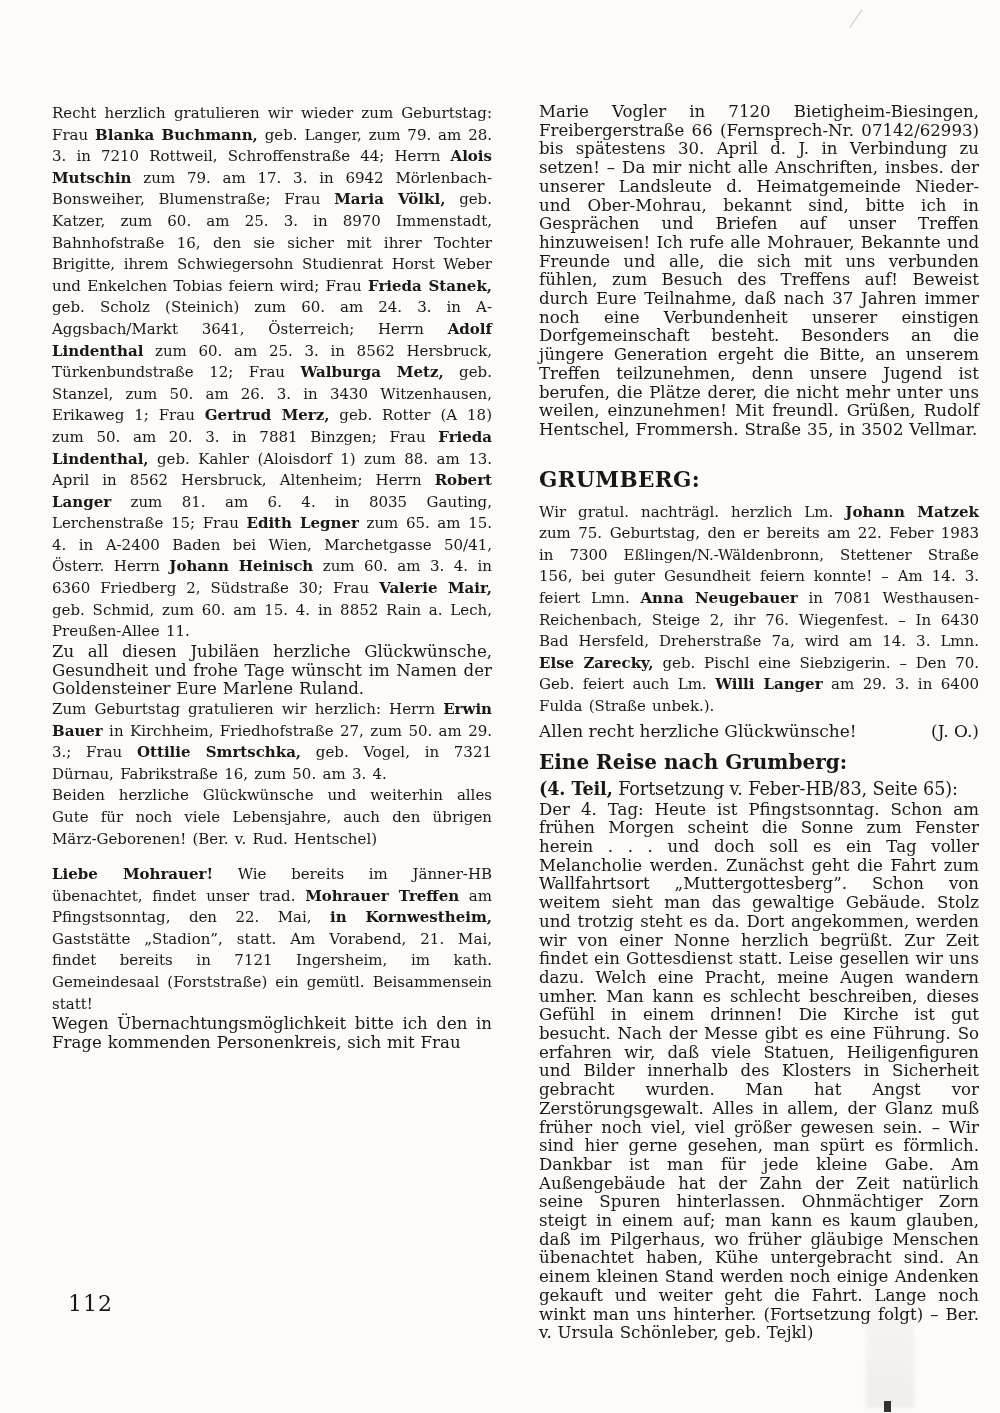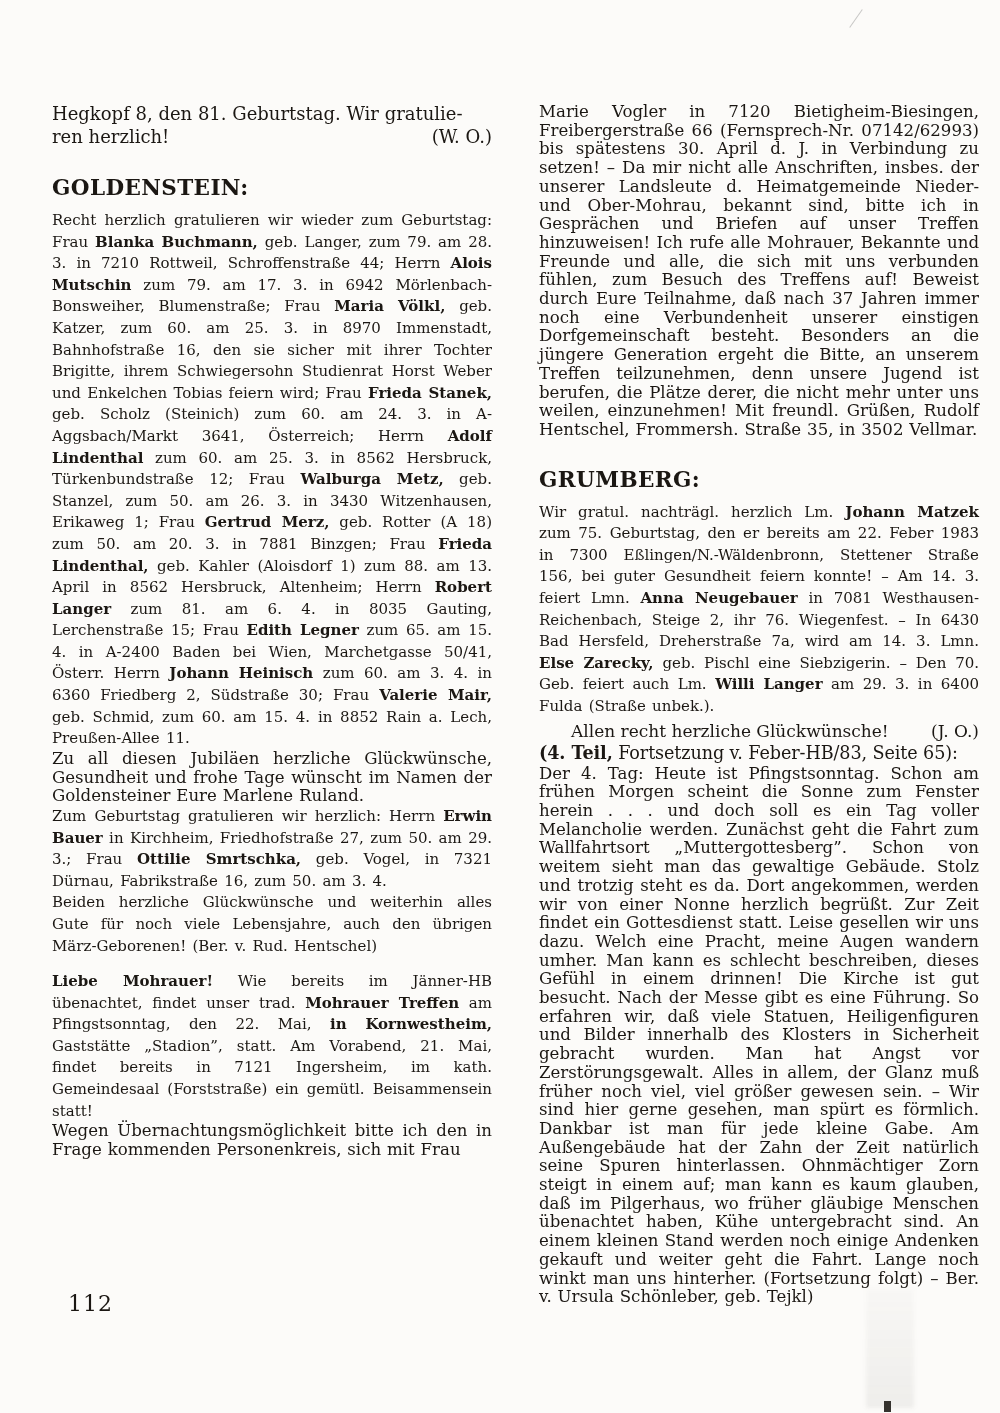--- a/index.html
+++ b/index.html
@@ -38,21 +38,21 @@
     margin:9px 0 3px 0;
     font-size:20px;font-weight:700;
   }
 
   .contsig{font-size:18px;line-height:22.5px;}
   .contsig-line1{white-space:nowrap;}
   .contsig-line2{display:flex;justify-content:space-between;}
 
   .sigline{
     display:flex;justify-content:space-between;
-    font-size:17px;line-height:20px;margin-top:3px;margin-left:32px;
+    font-size:17px;line-height:20px;margin-top:3px;
   }
 
   .pagenum{
     position:absolute;left:68px;top:1291px;
     font-size:22px;letter-spacing:1px;
   }
 
   
   .scratch-top{
     position:absolute;left:845px;top:18px;width:22px;height:1px;
@@ -67,43 +67,36 @@
   .speck{
     position:absolute;left:884px;top:1401px;width:7px;height:11px;
     background:#35322e;
   }
 </style>
 </head>
 <body>
 
 <div class="page">
   <div class="col col-left" id="col-left">
-      <div class="contsig">
-        <div class="contsig-line1">Hegkopf 8, den 81. Geburtstag. Wir gratulie-</div>
-        <div class="contsig-line2">
-          <span>ren herzlich!</span>
-          <span>(W. O.)</span>
-        </div>
-      </div>
-      <h2 class="heading">GOLDENSTEIN:</h2>
       <p class="para"><span>Recht herzlich gratulieren wir wieder zum Geburtstag: Frau </span><b>Blanka Buchmann,</b><span> geb. Langer, zum 79. am 28. 3. in 7210 Rottweil, Schroffenstraße 44; Herrn </span><b>Alois Mutschin</b><span> zum 79. am 17. 3. in 6942 Mörlenbach-Bonsweiher, Blumenstraße; Frau </span><b>Maria Völkl,</b><span> geb. Katzer, zum 60. am 25. 3. in 8970 Immenstadt, Bahnhofstraße 16, den sie sicher mit ihrer Tochter Brigitte, ihrem Schwiegersohn Studienrat Horst Weber und Enkelchen Tobias feiern wird; Frau </span><b>Frieda Stanek,</b><span> geb. Scholz (Steinich) zum 60. am 24. 3. in A-Aggsbach/Markt 3641, Österreich; Herrn </span><b>Adolf Lindenthal</b><span> zum 60. am 25. 3. in 8562 Hersbruck, Türkenbundstraße 12; Frau </span><b>Walburga Metz,</b><span> geb. Stanzel, zum 50. am 26. 3. in 3430 Witzenhausen, Erikaweg 1; Frau </span><b>Gertrud Merz,</b><span> geb. Rotter (A 18) zum 50. am 20. 3. in 7881 Binzgen; Frau </span><b>Frieda Lindenthal,</b><span> geb. Kahler (Aloisdorf 1) zum 88. am 13. April in 8562 Hersbruck, Altenheim; Herrn </span><b>Robert Langer</b><span> zum 81. am 6. 4. in 8035 Gauting, Lerchenstraße 15; Frau </span><b>Edith Legner</b><span> zum 65. am 15. 4. in A-2400 Baden bei Wien, Marchetgasse 50/41, Österr. Herrn </span><b>Johann Heinisch</b><span> zum 60. am 3. 4. in 6360 Friedberg 2, Südstraße 30; Frau </span><b>Valerie Mair,</b><span> geb. Schmid, zum 60. am 15. 4. in 8852 Rain a. Lech, Preußen-Allee 11.</span></p>
       <p class="para small"><span>Zu all diesen Jubiläen herzliche Glückwünsche, Gesundheit und frohe Tage wünscht im Namen der Goldensteiner Eure Marlene Ruland.</span></p>
       <p class="para"><span>Zum Geburtstag gratulieren wir herzlich: Herrn </span><b>Erwin Bauer</b><span> in Kirchheim, Friedhofstraße 27, zum 50. am 29. 3.; Frau </span><b>Ottilie Smrtschka,</b><span> geb. Vogel, in 7321 Dürnau, Fabrikstraße 16, zum 50. am 3. 4.</span></p>
       <p class="para"><span>Beiden herzliche Glückwünsche und weiterhin alles Gute für noch viele Lebensjahre, auch den übrigen März-Geborenen! (Ber. v. Rud. Hentschel)</span></p>
       <p class="para spaced"><b>Liebe Mohrauer!</b><span> Wie bereits im Jänner-HB übenachtet, findet unser trad. </span><b>Mohrauer Treffen</b><span> am Pfingstsonntag, den 22. Mai, </span><b>in Kornwestheim,</b><span> Gaststätte „Stadion”, statt. Am Vorabend, 21. Mai, findet bereits in 7121 Ingersheim, im kath. Gemeindesaal (Forststraße) ein gemütl. Beisammensein statt!</span></p>
       <p class="para small"><span>Wegen Übernachtungsmöglichkeit bitte ich den in Frage kommenden Personenkreis, sich mit Frau</span></p>
     </div>
   <div class="col col-right" id="col-right">
       <p class="para small"><span>Marie Vogler in 7120 Bietigheim-Biesingen, Freibergerstraße 66 (Fernsprech-Nr. 07142/62993) bis spätestens 30. April d. J. in Verbindung zu setzen! – Da mir nicht alle Anschriften, insbes. der unserer Landsleute d. Heimatgemeinde Nieder- und Ober-Mohrau, bekannt sind, bitte ich in Gesprächen und Briefen auf unser Treffen hinzuweisen! Ich rufe alle Mohrauer, Bekannte und Freunde und alle, die sich mit uns verbunden fühlen, zum Besuch des Treffens auf! Beweist durch Eure Teilnahme, daß nach 37 Jahren immer noch eine Verbundenheit unserer einstigen Dorfgemeinschaft besteht. Besonders an die jüngere Generation ergeht die Bitte, an unserem Treffen teilzunehmen, denn unsere Jugend ist berufen, die Plätze derer, die nicht mehr unter uns weilen, einzunehmen! Mit freundl. Grüßen, Rudolf Hentschel, Frommersh. Straße 35, in 3502 Vellmar.</span></p>
       <h2 class="heading">GRUMBERG:</h2>
       <p class="para"><span>Wir gratul. nachträgl. herzlich Lm. </span><b>Johann Matzek</b><span> zum 75. Geburtstag, den er bereits am 22. Feber 1983 in 7300 Eßlingen/N.-Wäldenbronn, Stettener Straße 156, bei guter Gesundheit feiern konnte! – Am 14. 3. feiert Lmn. </span><b>Anna Neugebauer</b><span> in 7081 Westhausen-Reichenbach, Steige 2, ihr 76. Wiegenfest. – In 6430 Bad Hersfeld, Dreherstraße 7a, wird am 14. 3. Lmn. </span><b>Else Zarecky,</b><span> geb. Pischl eine Siebzigerin. – Den 70. Geb. feiert auch Lm. </span><b>Willi Langer</b><span> am 29. 3. in 6400 Fulda (Straße unbek.).</span></p>
       <div class="sigline">
         <span>Allen recht herzliche Glückwünsche!</span>
         <span>(J. O.)</span>
       </div>
+      <h3 class="subheading">Eine Reise nach Grumberg:</h3>
       <p class="para fit"><b>(4. Teil,</b><span> Fortsetzung v. Feber-HB/83, Seite 65):</span></p>
       <p class="para small"><span>Der 4. Tag: Heute ist Pfingstsonntag. Schon am frühen Morgen scheint die Sonne zum Fenster herein . . . und doch soll es ein Tag voller Melancholie werden. Zunächst geht die Fahrt zum Wallfahrtsort „Muttergottesberg”. Schon von weitem sieht man das gewaltige Gebäude. Stolz und trotzig steht es da. Dort angekommen, werden wir von einer Nonne herzlich begrüßt. Zur Zeit findet ein Gottesdienst statt. Leise gesellen wir uns dazu. Welch eine Pracht, meine Augen wandern umher. Man kann es schlecht beschreiben, dieses Gefühl in einem drinnen! Die Kirche ist gut besucht. Nach der Messe gibt es eine Führung. So erfahren wir, daß viele Statuen, Heiligenfiguren und Bilder innerhalb des Klosters in Sicherheit gebracht wurden. Man hat Angst vor Zerstörungsgewalt. Alles in allem, der Glanz muß früher noch viel, viel größer gewesen sein. – Wir sind hier gerne gesehen, man spürt es förmlich. Dankbar ist man für jede kleine Gabe. Am Außengebäude hat der Zahn der Zeit natürlich seine Spuren hinterlassen. Ohnmächtiger Zorn steigt in einem auf; man kann es kaum glauben, daß im Pilgerhaus, wo früher gläubige Menschen übenachtet haben, Kühe untergebracht sind. An einem kleinen Stand werden noch einige Andenken gekauft und weiter geht die Fahrt. Lange noch winkt man uns hinterher. (Fortsetzung folgt) – Ber. v. Ursula Schönleber, geb. Tejkl)</span></p>
     </div>
   <div class="pagenum">112</div>
   <div class="scratch-top"></div>
   <div class="smudge"></div>
   <div class="speck"></div>
 </div>
 
 </body></html>

